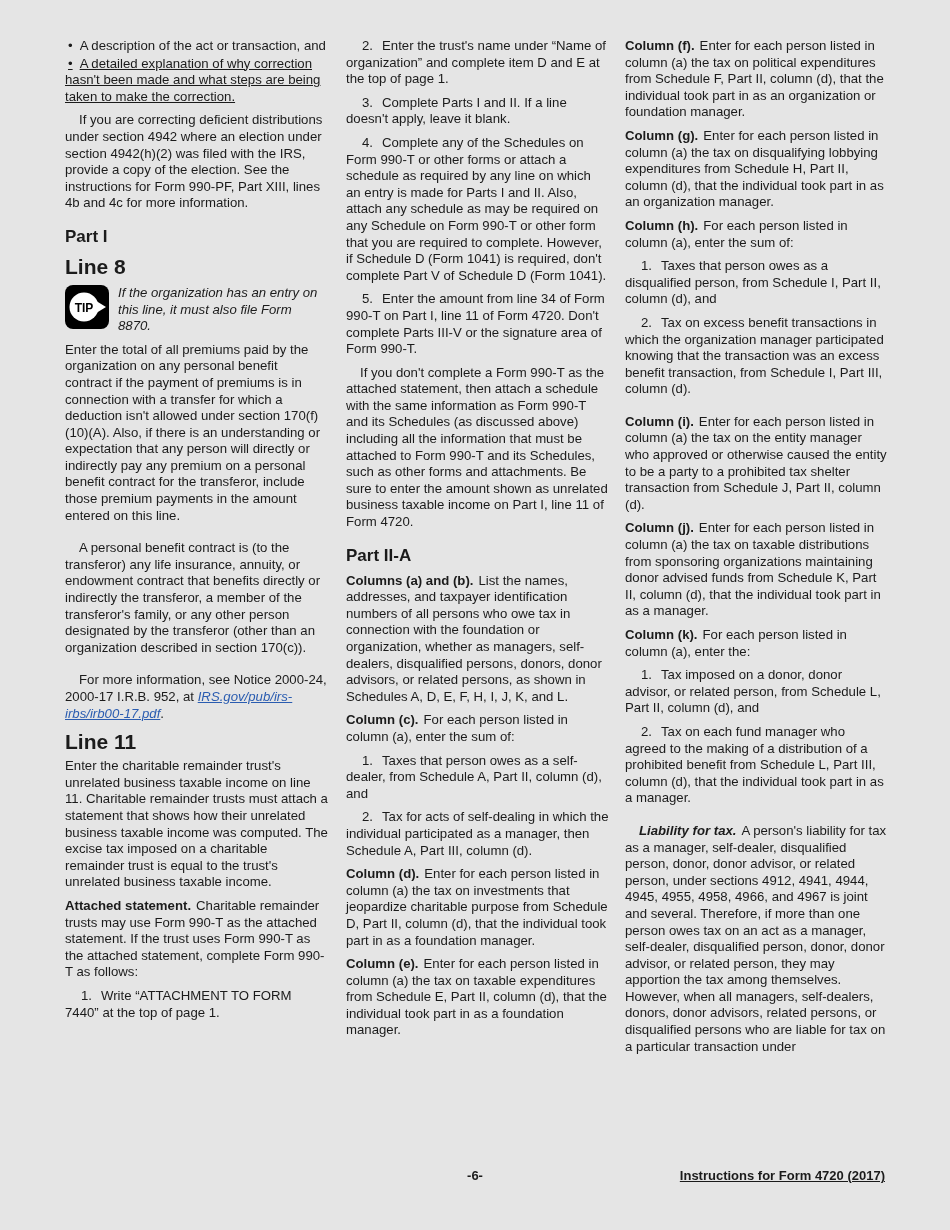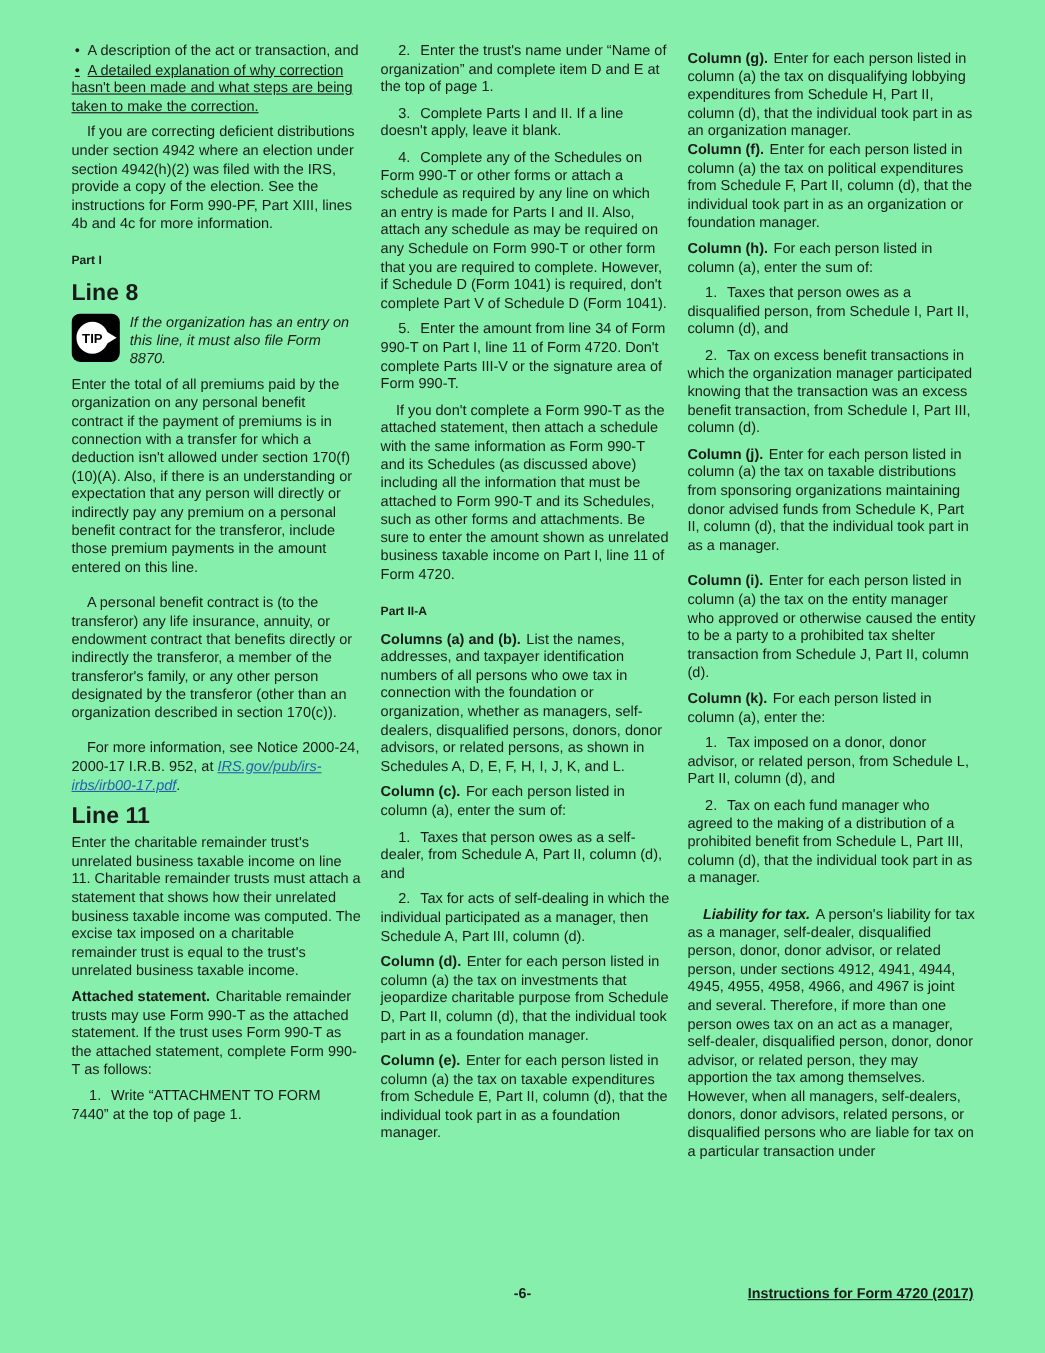--- a/index.html
+++ b/index.html
@@ -4,21 +4,21 @@
 <style>
   * { margin:0; padding:0; box-sizing:border-box; }
   html,body { width:950px; height:1230px; }
   body {
     background:#ffffff;
     font-family:"Liberation Sans","DejaVu Sans",sans-serif;
     color:#1b1b1b;
     position:relative;
     overflow:hidden;
   }
-  .page { position:absolute; inset:0; background:#86efac; }
+  .page { position:absolute; inset:0; background:#e5e5e5; }
   .col {
     position:absolute; top:38px; width:263px;
     font-size:13.2px; line-height:16.6px;
     text-align:left;
   }
   #col1 { left:65px; }
   #col2 { left:346px; }
   #col3 { left:625px; }
 
   .bullet { margin-top:0; }
@@ -26,21 +26,21 @@
   .bullet + .bullet { margin-top:1px;text-decoration:underline; }
 
   .para, .runin, .numitem { margin-top:7px; }
   .indent { text-indent:14px; }
   .numitem { text-indent:16px; }
   .num { margin-right:9px; }
   .lbl { font-weight:bold; margin-right:5px; }
   .lbl-italic { font-weight:bold; font-style:italic; margin-right:5px; }
   .gap-lg { margin-top:16px; }
 
-  .h2 { font-weight:bold; font-size:11px; line-height:20px; margin-top:15px; }
+  .h2 { font-weight:bold; font-size:17px; line-height:20px; margin-top:15px; }
   .h3 { font-weight:bold; font-size:21px; line-height:19px; margin-top:10px; }
 
   .tip { display:flex; gap:9px; margin-top:9px; align-items:flex-start; }
   .tip .tip-text { font-style:italic; flex:1; }
   .tip svg { flex:0 0 auto; display:block; }
 
   a.doclink { color:#2a5cb0; font-style:italic; text-decoration:underline; cursor:pointer; }
 
   .footer {
     position:absolute; left:65px; right:65px; top:1168px; height:18px;
@@ -125,41 +125,41 @@
 
     <div class="runin">
       <b class="lbl">Column (d).</b><span>Enter for each person listed in column (a) the tax on investments that jeopardize charitable purpose from Schedule D, Part II, column (d), that the individual took part in as a foundation manager.</span>
     </div>
     <div class="runin">
       <b class="lbl">Column (e).</b><span>Enter for each person listed in column (a) the tax on taxable expenditures from Schedule E, Part II, column (d), that the individual took part in as a foundation manager.</span>
     </div>
   </div>
 
   <div class="col" id="col3">
+    <div class="runin" style="margin-top:0">
+      <b class="lbl">Column (f).</b><span>Enter for each person listed in column (a) the tax on political expenditures from Schedule F, Part II, column (d), that the individual took part in as an organization or foundation manager.</span>
+    </div>
     <div class="runin">
       <b class="lbl">Column (g).</b><span>Enter for each person listed in column (a) the tax on disqualifying lobbying expenditures from Schedule H, Part II, column (d), that the individual took part in as an organization manager.</span>
-    </div>
-    <div class="runin" style="margin-top:0">
-      <b class="lbl">Column (f).</b><span>Enter for each person listed in column (a) the tax on political expenditures from Schedule F, Part II, column (d), that the individual took part in as an organization or foundation manager.</span>
     </div>
     <div class="runin">
       <b class="lbl">Column (h).</b><span>For each person listed in column (a), enter the sum of:</span>
     </div>
     <div class="numitem">
       <span class="num">1.</span><span>Taxes that person owes as a disqualified person, from Schedule I, Part II, column (d), and</span>
     </div>
     <div class="numitem">
       <span class="num">2.</span><span>Tax on excess benefit transactions in which the organization manager participated knowing that the transaction was an excess benefit transaction, from Schedule I, Part III, column (d).</span>
     </div>
 
+    <div class="runin gap-lg">
+      <b class="lbl">Column (i).</b><span>Enter for each person listed in column (a) the tax on the entity manager who approved or otherwise caused the entity to be a party to a prohibited tax shelter transaction from Schedule J, Part II, column (d).</span>
+    </div>
     <div class="runin">
       <b class="lbl">Column (j).</b><span>Enter for each person listed in column (a) the tax on taxable distributions from sponsoring organizations maintaining donor advised funds from Schedule K, Part II, column (d), that the individual took part in as a manager.</span>
-    </div>
-    <div class="runin gap-lg">
-      <b class="lbl">Column (i).</b><span>Enter for each person listed in column (a) the tax on the entity manager who approved or otherwise caused the entity to be a party to a prohibited tax shelter transaction from Schedule J, Part II, column (d).</span>
     </div>
     <div class="runin">
       <b class="lbl">Column (k).</b><span>For each person listed in column (a), enter the:</span>
     </div>
     <div class="numitem">
       <span class="num">1.</span><span>Tax imposed on a donor, donor advisor, or related person, from Schedule L, Part II, column (d), and</span>
     </div>
     <div class="numitem">
       <span class="num">2.</span><span>Tax on each fund manager who agreed to the making of a distribution of a prohibited benefit from Schedule L, Part III, column (d), that the individual took part in as a manager.</span>
     </div>

